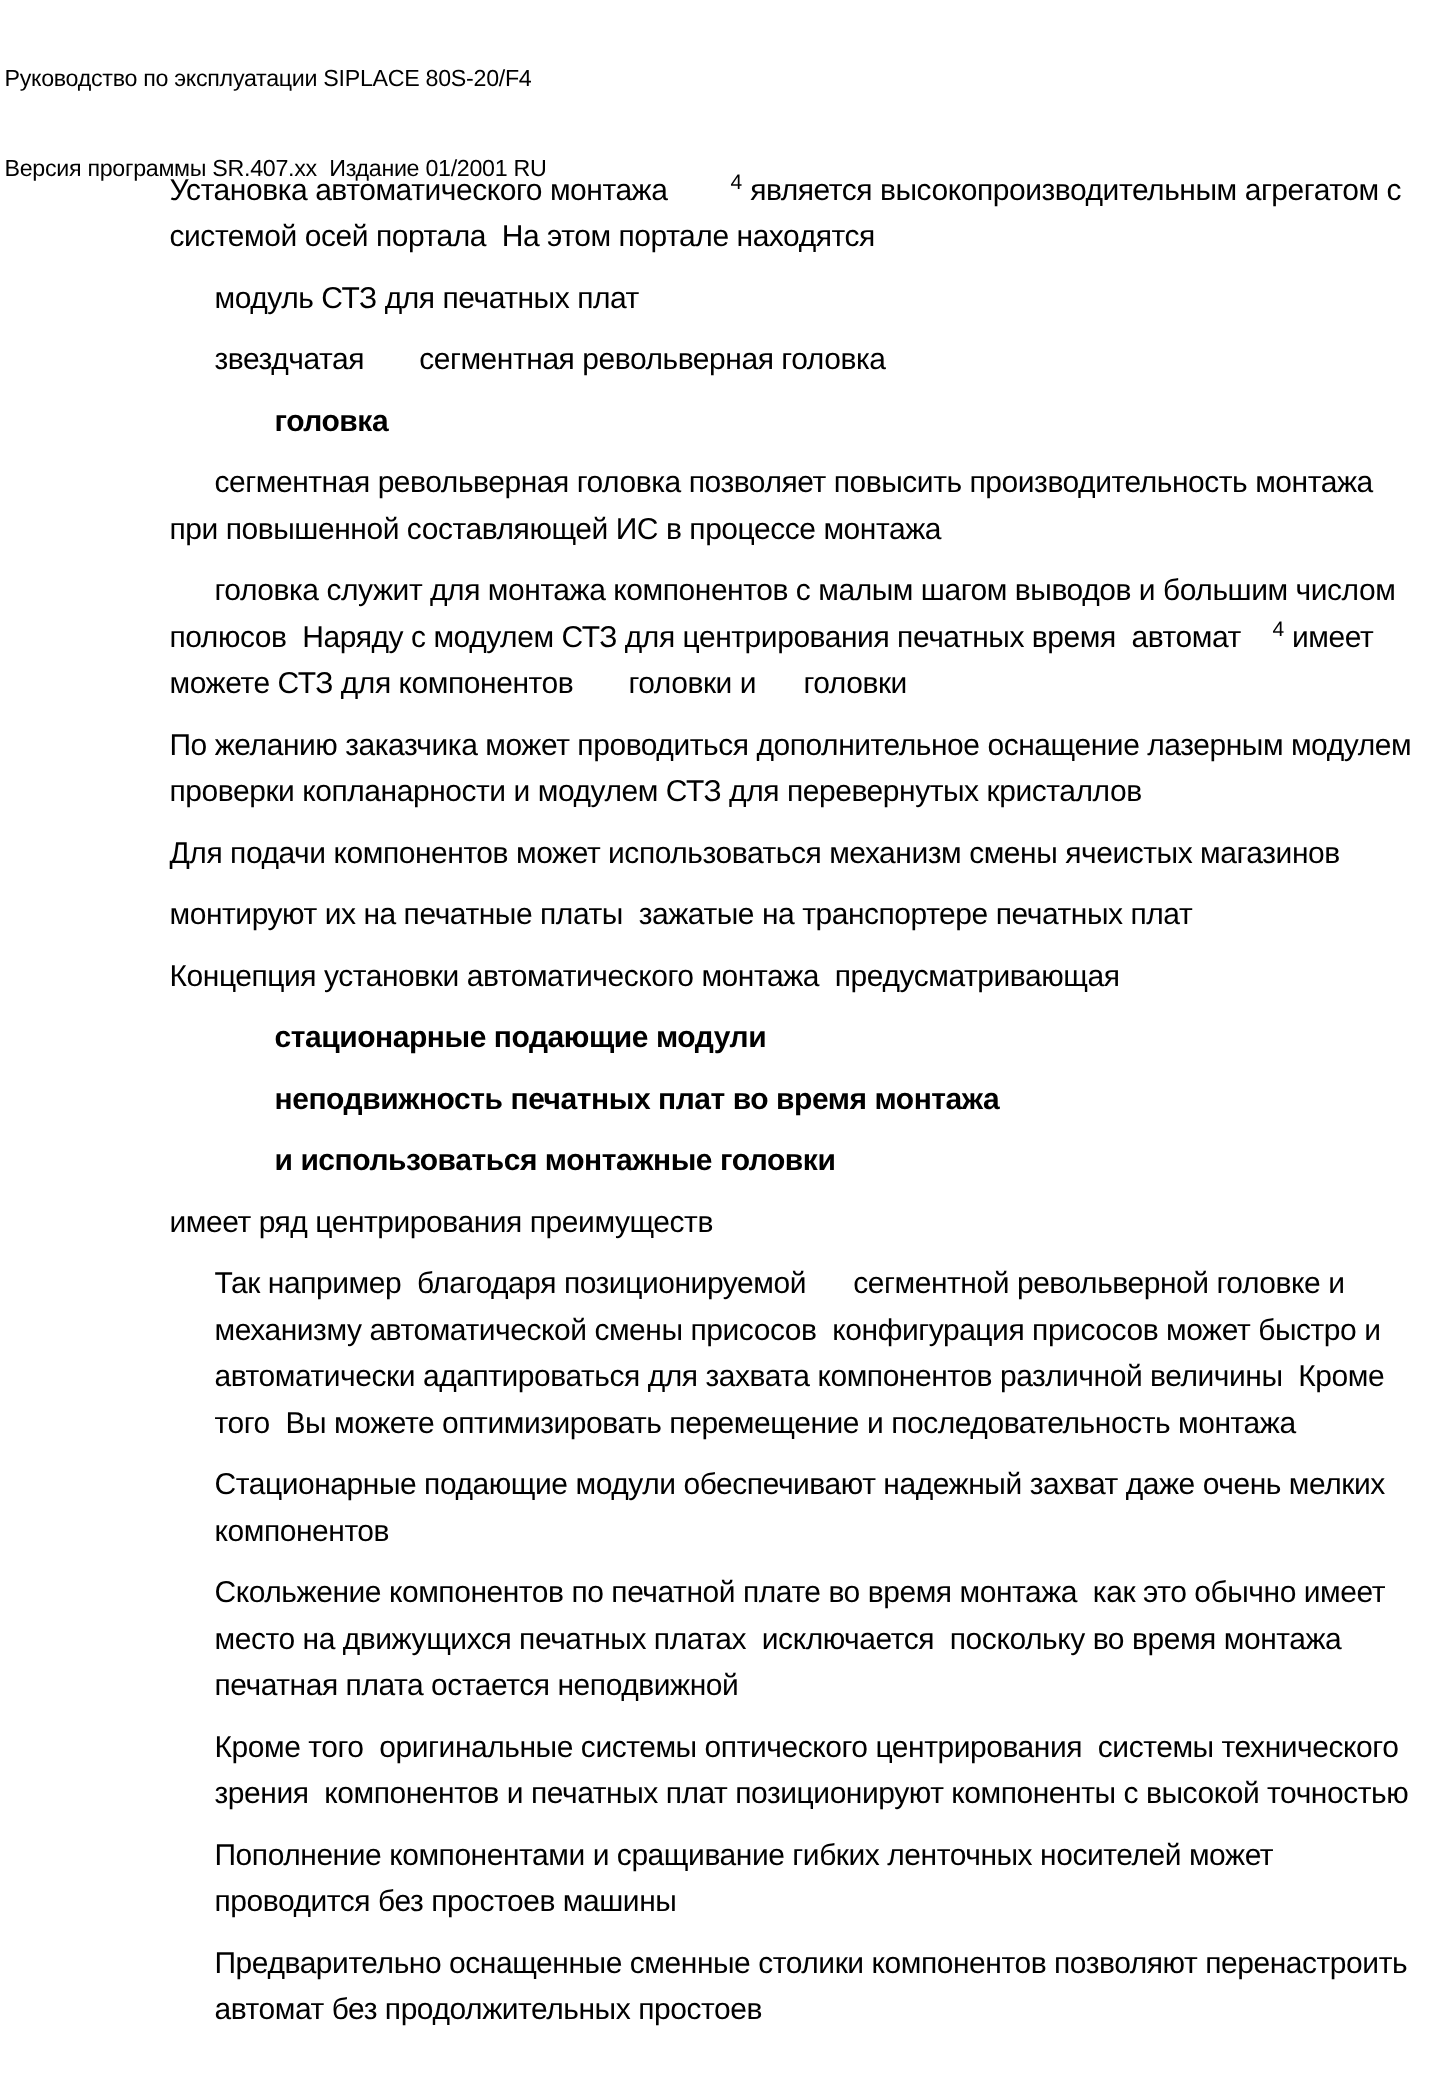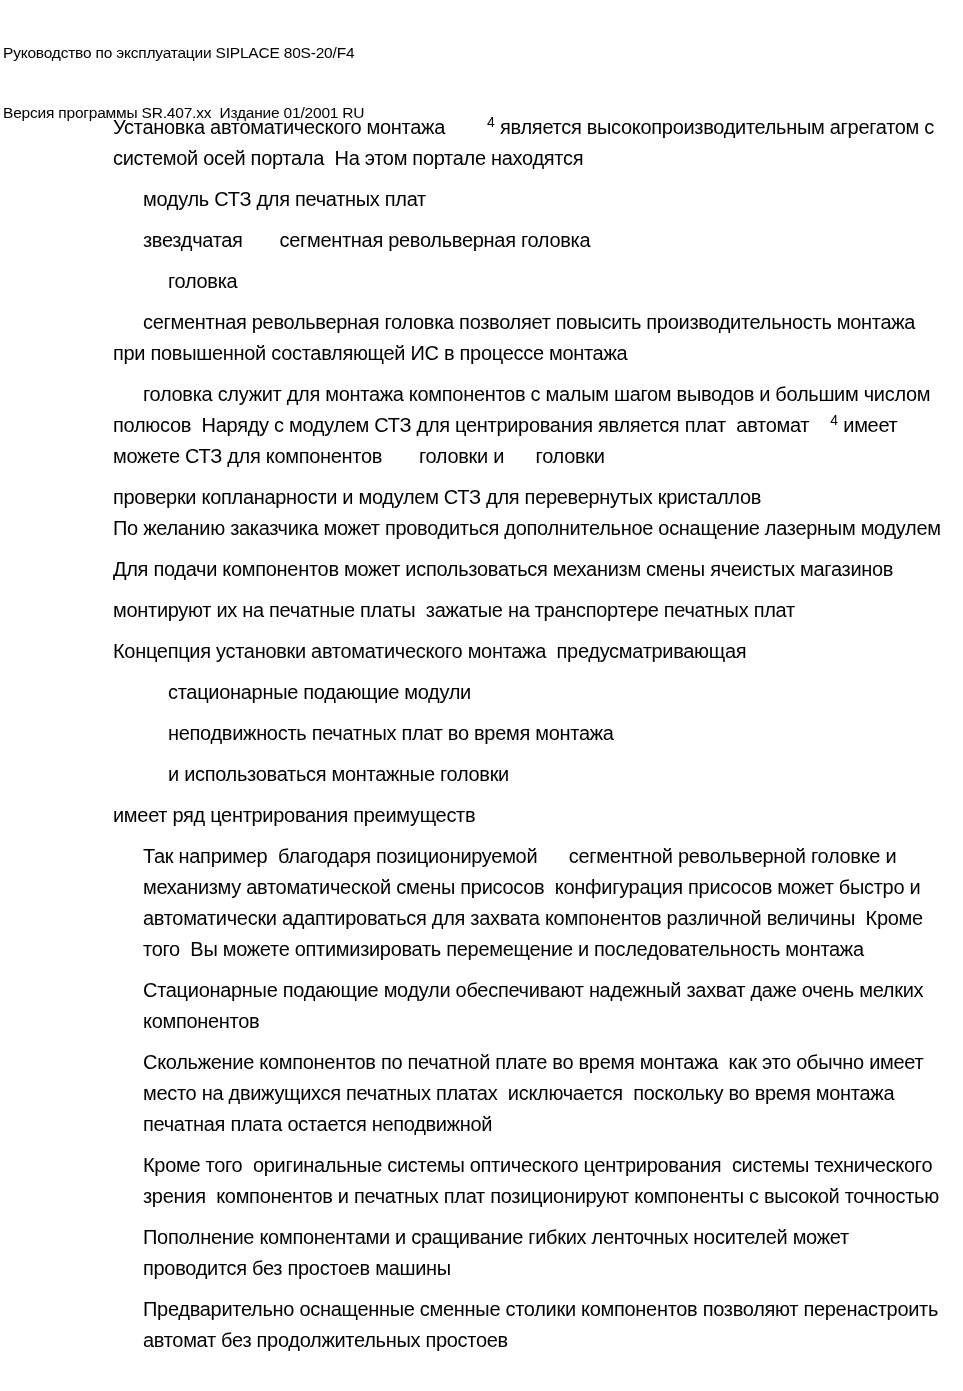--- a/index.html
+++ b/index.html
@@ -36,21 +36,21 @@
     right: 6px;
     letter-spacing: -0.3px;
   }
   .para { margin: 0 0 10px 0; }
   .line {
     font-size: 20px;
     line-height: 31px;
     white-space: pre;
   }
   .ind1 { margin-left: 30px; }
-  .ind2 { margin-left: 55px; }
+  .ind2 { margin-left: 70px; font-weight: bold; }
   .blk1 { margin-left: 30px; }
   .sup {
     font-size: 14px;
     line-height: 0;
     vertical-align: 7px;
     letter-spacing: 0;
   }
 </style>
 </head>
 <body>
@@ -83,27 +83,27 @@
       <div class="line ind2">головка</div>
     </div>
 
     <div class="para">
       <div class="line ind1">сегментная револьверная головка позволяет повысить производительность монтажа</div>
       <div class="line">при повышенной составляющей ИС в процессе монтажа</div>
     </div>
 
     <div class="para">
       <div class="line ind1">головка служит для монтажа компонентов с малым шагом выводов и большим числом</div>
-      <div class="line"><span>полюсов  Наряду с модулем СТЗ для центрирования является плат  автомат    </span><sup class="sup">4</sup><span> имеет</span></div>
+      <div class="line"><span>полюсов  Наряду с модулем СТЗ для центрирования печатных время  автомат    </span><sup class="sup">4</sup><span> имеет</span></div>
       <div class="line">можете СТЗ для компонентов       головки и      головки</div>
     </div>
 
     <div class="para">
+      <div class="line">По желанию заказчика может проводиться дополнительное оснащение лазерным модулем</div>
       <div class="line">проверки копланарности и модулем СТЗ для перевернутых кристаллов</div>
-      <div class="line">По желанию заказчика может проводиться дополнительное оснащение лазерным модулем</div>
     </div>
 
     <div class="para">
       <div class="line">Для подачи компонентов может использоваться механизм смены ячеистых магазинов</div>
     </div>
 
     <div class="para">
       <div class="line">монтируют их на печатные платы  зажатые на транспортере печатных плат</div>
     </div>
 

